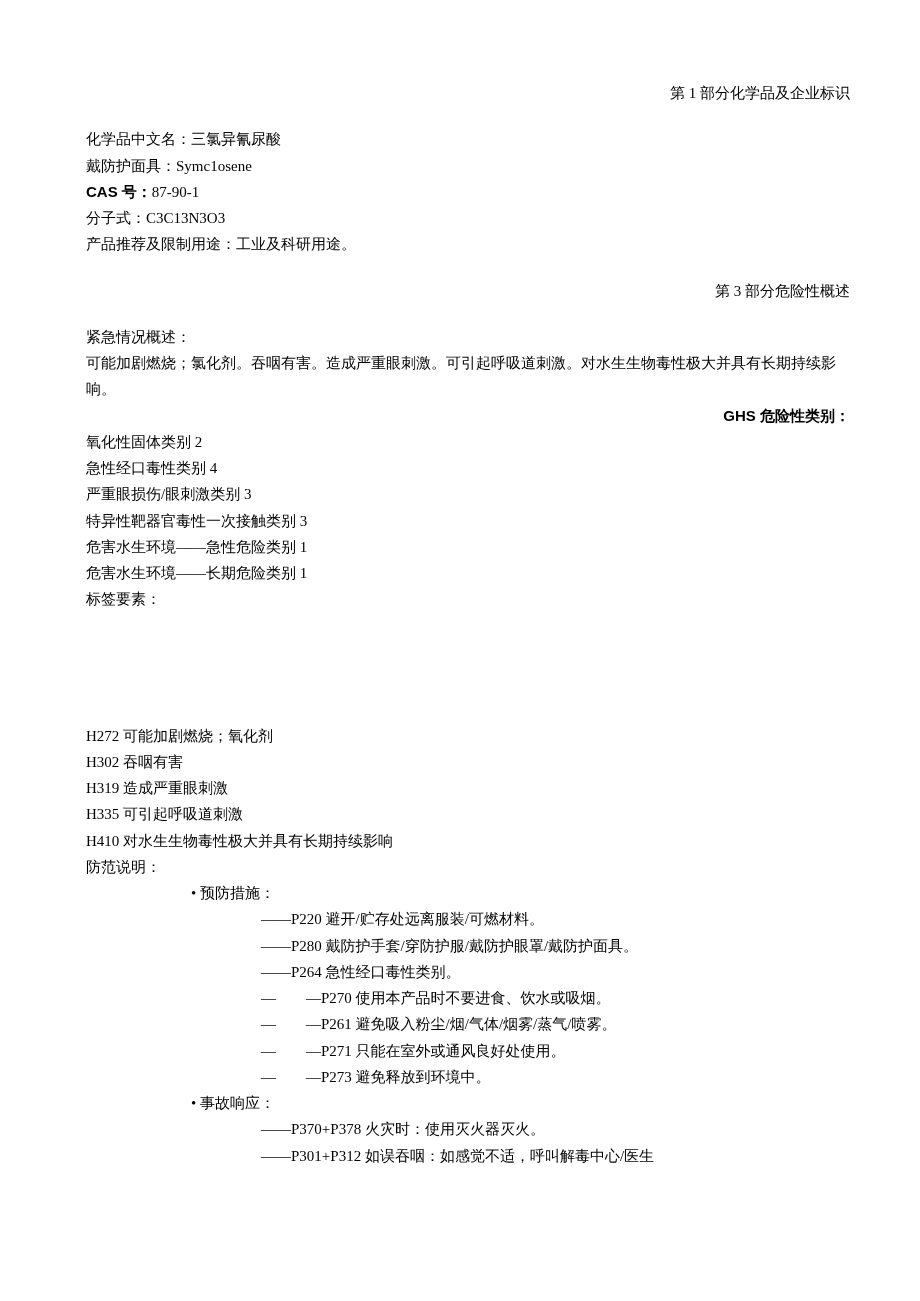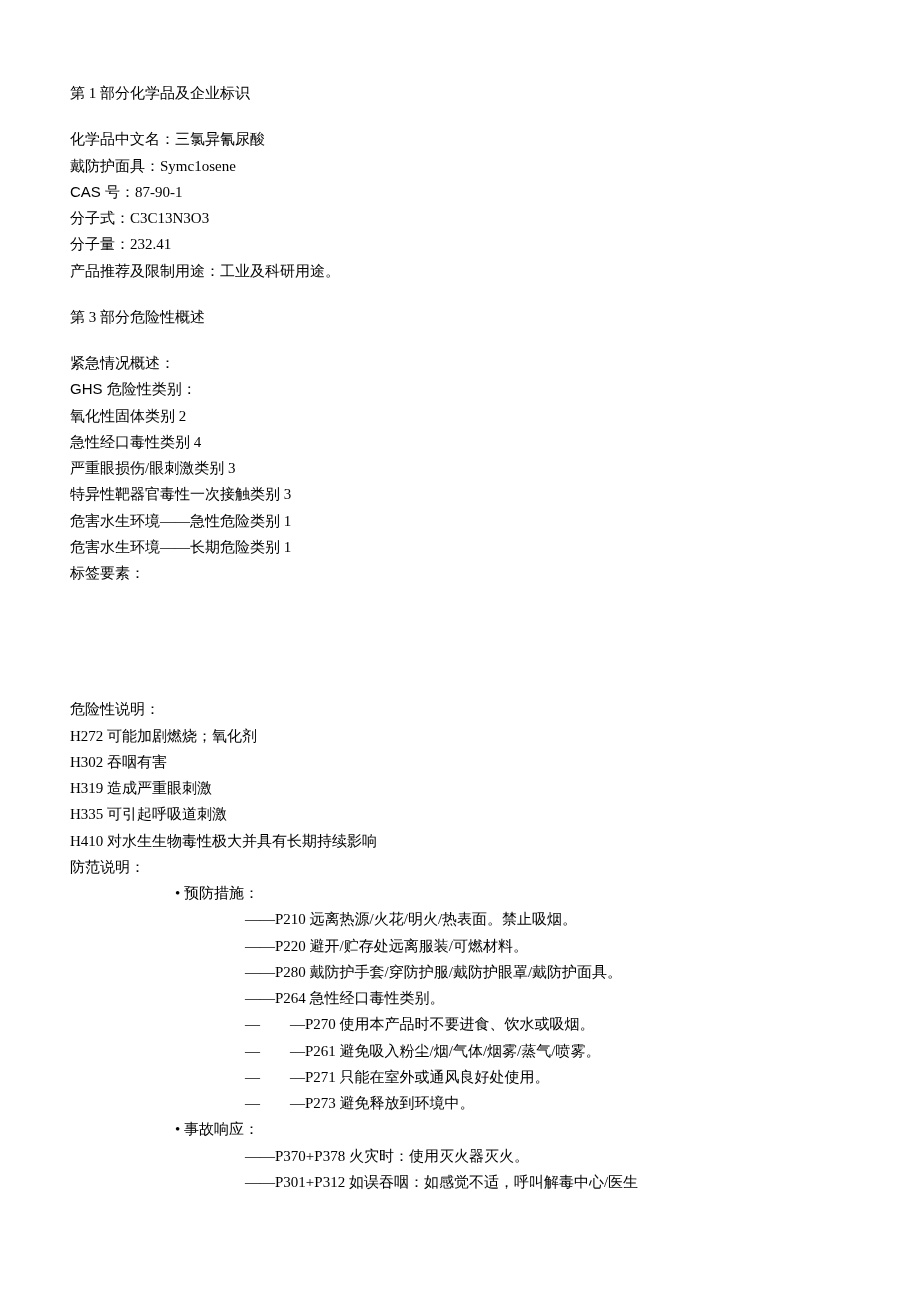--- a/index.html
+++ b/index.html
@@ -7,73 +7,71 @@
     padding: 70px 70px 50px 70px;
     font-family: "SimSun", "宋体", serif;
     font-size: 15px;
     line-height: 1.75;
     color: #000;
     background: #fff;
     width: 920px;
     box-sizing: border-box;
   }
   .section-header {
-    text-align: left;
+    text-align: right;
     margin: 10px 0 20px 0;
   }
   .block { margin-bottom: 20px; }
-  .bold { font-weight: normal; font-family: "SimHei","黑体",sans-serif;}
-  .line { display: block; }
+  .bold { font-weight: bold; font-family: "SimHei","黑体",sans-serif; text-align: right;}
+  .line { display: block; margin-left: 16px; }
   .indent-1 { padding-left: 105px; }
   .indent-2 { padding-left: 175px; }
   .spacer { height: 110px; }
 </style>
 </head>
 <body>
 
 <div class="section-header">第 1 部分化学品及企业标识</div>
 
 <div class="block">
   <span class="line"><span>化学品中文名：</span><span>三氯异氰尿酸</span></span>
   <span class="line"><span>戴防护面具：</span><span>Symc1osene</span></span>
   <span class="line"><span class="bold">CAS 号：</span><span>87-90-1</span></span>
   <span class="line"><span>分子式：</span><span>C3C13N3O3</span></span>
-  <span class="line"><span>分子量：</span><span>232.41</span></span>
   <span class="line"><span>产品推荐及限制用途：</span><span>工业及科研用途。</span></span>
 </div>
 
 <div class="section-header">第 3 部分危险性概述</div>
 
 <div>
   <span class="line">紧急情况概述：</span>
+  <span class="line">可能加剧燃烧；氯化剂。吞咽有害。造成严重眼刺激。可引起呼吸道刺激。对水生生物毒性极大并具有长期持续影响。</span>
 
   <span class="line bold">GHS 危险性类别：</span>
   <span class="line">氧化性固体类别 2</span>
   <span class="line">急性经口毒性类别 4</span>
   <span class="line">严重眼损伤/眼刺激类别 3</span>
   <span class="line">特异性靶器官毒性一次接触类别 3</span>
   <span class="line">危害水生环境——急性危险类别 1</span>
   <span class="line">危害水生环境——长期危险类别 1</span>
 
   <span class="line">标签要素：</span>
 
   <div class="spacer"></div>
 
 
-  <span class="line">危险性说明：</span>
   <span class="line">H272 可能加剧燃烧；氧化剂</span>
   <span class="line">H302 吞咽有害</span>
   <span class="line">H319 造成严重眼刺激</span>
   <span class="line">H335 可引起呼吸道刺激</span>
   <span class="line">H410 对水生生物毒性极大并具有长期持续影响</span>
 
   <span class="line">防范说明：</span>
 
   <span class="line indent-1">• 预防措施：</span>
-  <span class="line indent-2">——P210 远离热源/火花/明火/热表面。禁止吸烟。</span>
   <span class="line indent-2">——P220 避开/贮存处远离服装/可燃材料。</span>
   <span class="line indent-2">——P280 戴防护手套/穿防护服/戴防护眼罩/戴防护面具。</span>
   <span class="line indent-2">——P264 急性经口毒性类别。</span>
   <span class="line indent-2">—　　—P270 使用本产品时不要进食、饮水或吸烟。</span>
   <span class="line indent-2">—　　—P261 避免吸入粉尘/烟/气体/烟雾/蒸气/喷雾。</span>
   <span class="line indent-2">—　　—P271 只能在室外或通风良好处使用。</span>
   <span class="line indent-2">—　　—P273 避免释放到环境中。</span>
 
   <span class="line indent-1">• 事故响应：</span>
   <span class="line indent-2">——P370+P378 火灾时：使用灭火器灭火。</span>

